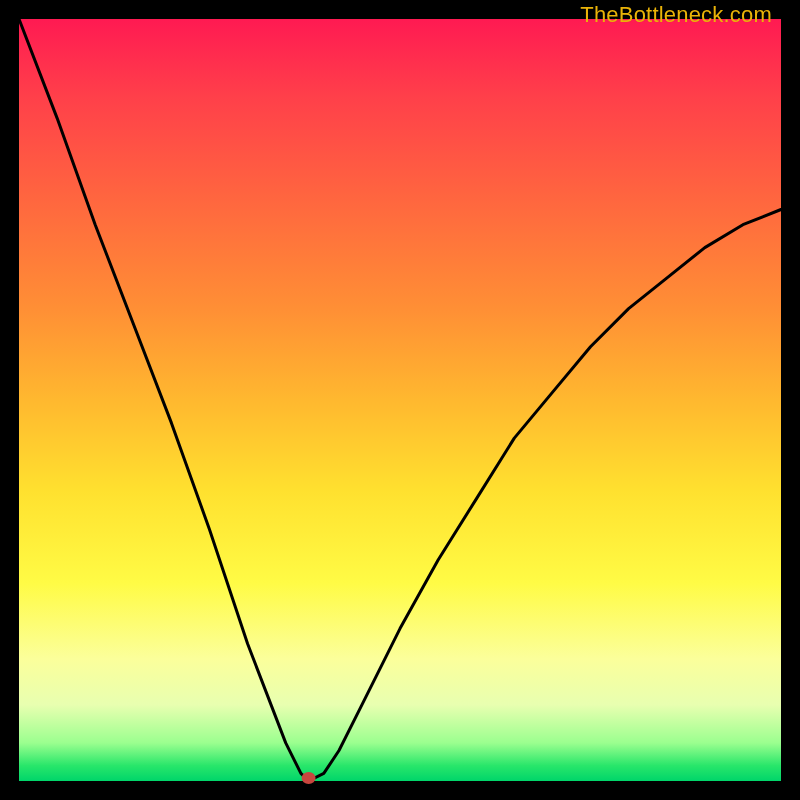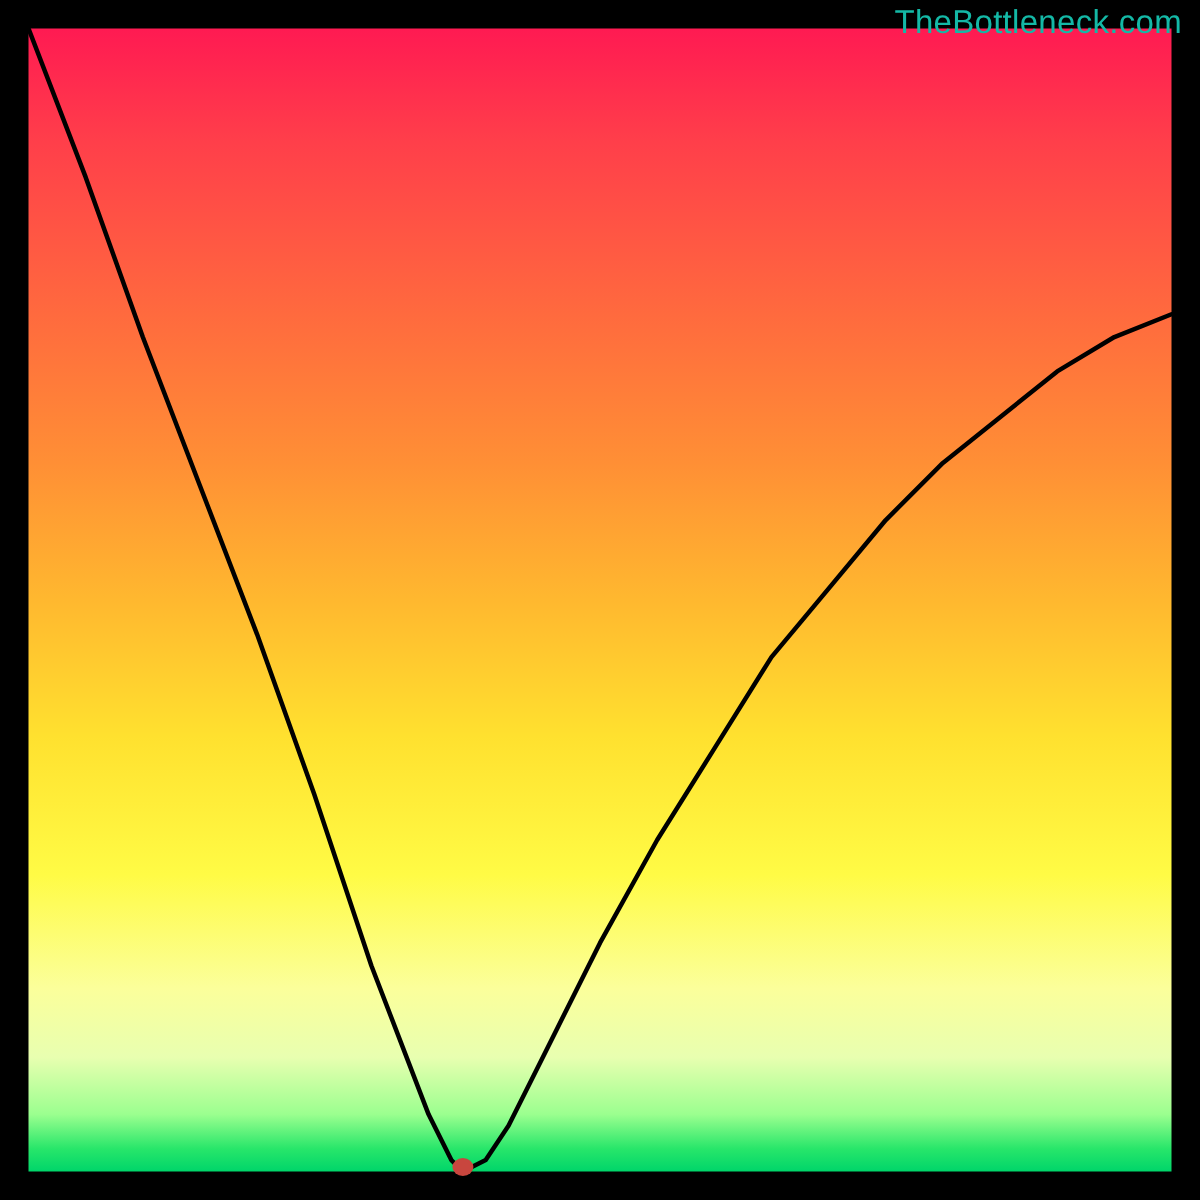--- a/index.html
+++ b/index.html
@@ -7,22 +7,22 @@
     width: 800px;
     height: 800px;
     background: #000;
     position: relative;
     font-family: Arial, Helvetica, sans-serif;
     overflow: hidden;
   }
   .watermark {
     position: absolute;
     top: 2px;
-    right: 12px;
-    color: #14b8a6;
+    right: 28px;
+    color: #eab308;
     font-size: 22px;
     font-weight: 500;
     z-index: 50;
     letter-spacing: 0.2px;
   }
   .plot-outer {
     position: absolute;
     left: 19px;
     top: 19px;
     width: 762px;

